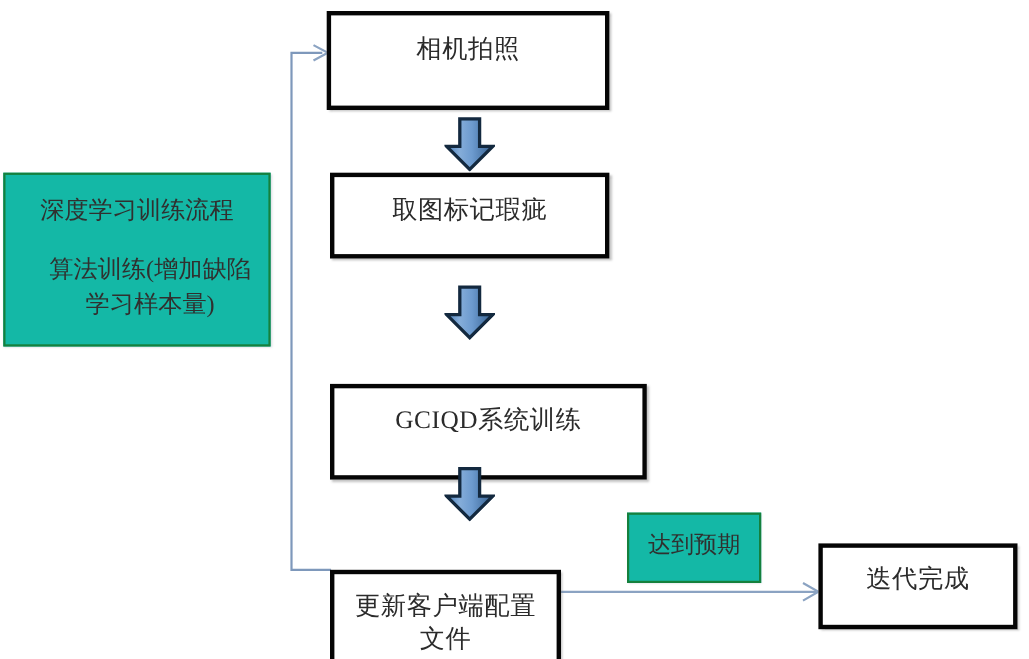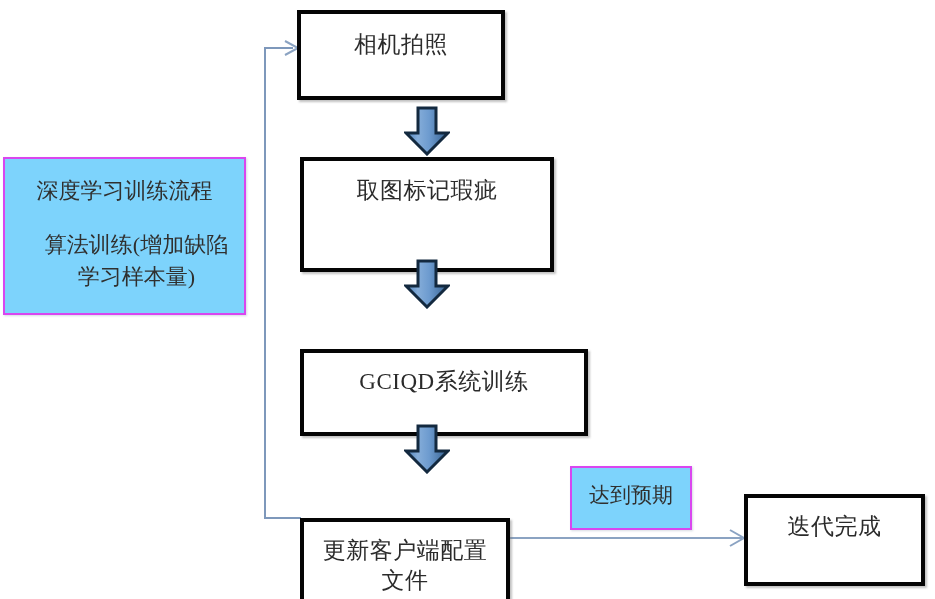--- a/index.html
+++ b/index.html
@@ -34,22 +34,22 @@
     color: #2b2b2b;
     font-size: 23px;
     line-height: 1.32;
     letter-spacing: 0.5px;
     white-space: pre-line;
   }
 
   
   .note-box {
     position: absolute;
-    background: #7dd3fc;
-    border: 2px solid #d946ef;
+    background: #14b8a6;
+    border: 2px solid #15803d;
     box-sizing: border-box;
     box-shadow: 1px 1px 2px rgba(140,150,170,0.35);
     text-decoration: underline;
   }
   .note-box .note-label {
     position: absolute;
     left: 0;
     right: 0;
     text-align: center;
     color: #30302f;
@@ -86,37 +86,37 @@
     <line x1="0" y1="13" x2="236" y2="13" stroke="#8ba3c2" stroke-width="2"></line>
     <path d="M 224 5 L 238 13 L 224 21" fill="none" stroke="#8ba3c2" stroke-width="2"></path>
   </svg>
 
   <div class="note-box" style="left:3px; top:157px; width:243px; height:158px;">
     <div class="note-label" style="top:16px; font-size:22px;">深度学习训练流程</div>
     <div class="note-label" style="top:70px; font-size:22px;padding-left:24px;">算法训练(增加缺陷
 学习样本量)</div>
   </div>
 
-  <div class="proc-box" style="left:297px; top:10px; width:208px; height:90px;">
+  <div class="proc-box" style="left:297px; top:10px; width:257px; height:90px;">
     <div class="box-label" style="top:16px;">相机拍照</div>
   </div>
 
   <svg class="block-arrow" style="left:404px; top:106px;" viewBox="0 0 46 50">
     <defs>
       <linearGradient id="ag1" x1="0" y1="0" x2="1" y2="0">
         <stop offset="0%" stop-color="#4b7fba"></stop>
         <stop offset="28%" stop-color="#85add9"></stop>
         <stop offset="55%" stop-color="#6d9bcf"></stop>
         <stop offset="100%" stop-color="#35608f"></stop>
       </linearGradient>
     </defs>
     <path d="M 14 2 L 32 2 L 32 27 L 44 27 L 23 48 L 2 27 L 14 27 Z" fill="url(#ag1)" stroke="#13293f" stroke-width="3" stroke-linejoin="miter"></path>
   </svg>
 
-  <div class="proc-box" style="left:300px; top:157px; width:254px; height:115px;">
+  <div class="proc-box" style="left:300px; top:157px; width:254px; height:78px;">
     <div class="box-label" style="top:15px;">取图标记瑕疵</div>
   </div>
 
   <svg class="block-arrow" style="left:404px; top:259px;" viewBox="0 0 46 50">
     <defs>
       <linearGradient id="ag2" x1="0" y1="0" x2="1" y2="0">
         <stop offset="0%" stop-color="#4b7fba"></stop>
         <stop offset="28%" stop-color="#85add9"></stop>
         <stop offset="55%" stop-color="#6d9bcf"></stop>
         <stop offset="100%" stop-color="#35608f"></stop>
@@ -143,17 +143,17 @@
 
   <div class="proc-box" style="left:300px; top:478px; width:210px; height:112px;margin-top:40px;">
     <div class="box-label" style="top:14px;">更新客户端配置
 文件</div>
   </div>
 
   <div class="note-box" style="left:570px; top:466px; width:122px; height:64px;">
     <div class="note-label" style="top:12px; font-size:21px;">达到预期</div>
   </div>
 
-  <div class="proc-box" style="left:744px; top:494px; width:181px; height:92px;font-family:Liberation Serif, serif;">
+  <div class="proc-box" style="left:744px; top:494px; width:181px; height:78px;font-family:Liberation Serif, serif;">
     <div class="box-label" style="top:14px;">迭代完成</div>
   </div>
 
 </div>
 
 </body></html>

